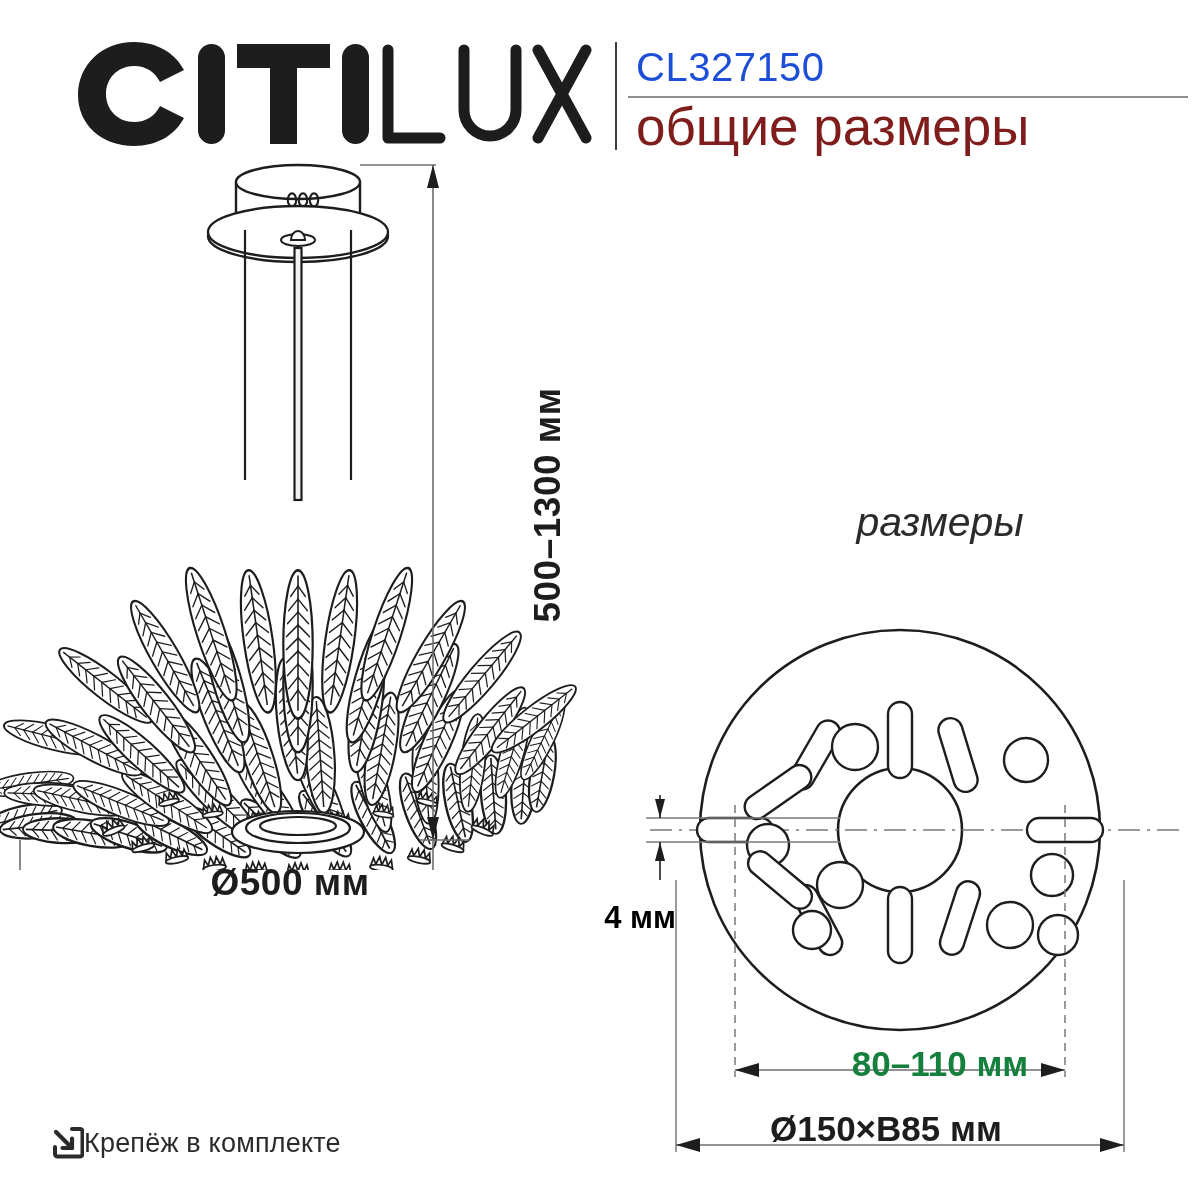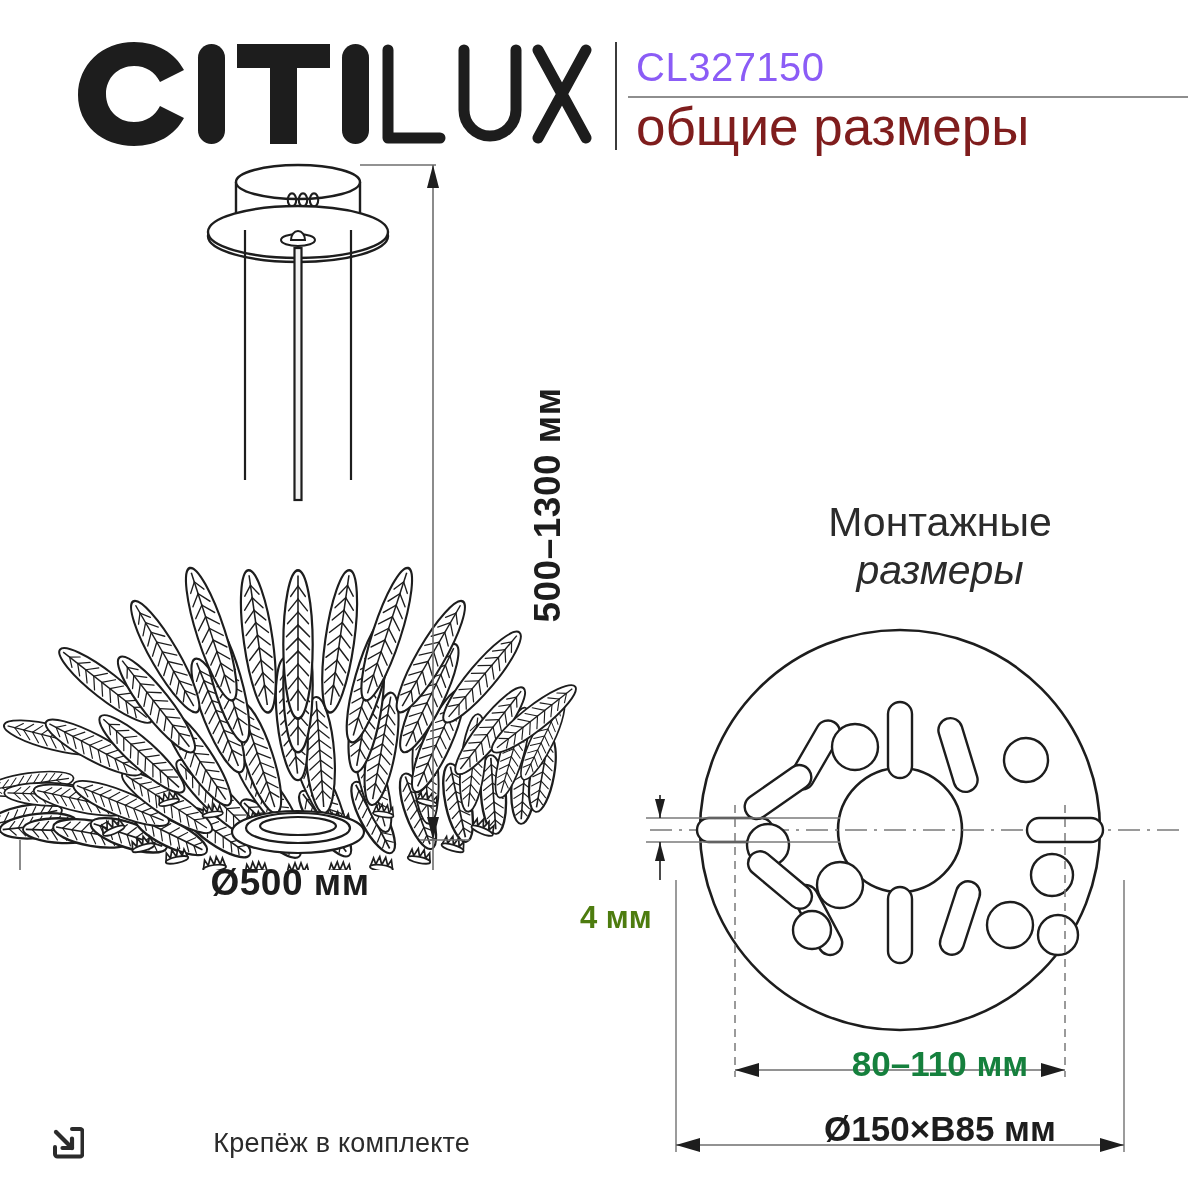--- a/index.html
+++ b/index.html
@@ -9,21 +9,21 @@
     -webkit-font-smoothing:antialiased;
   }
   .abs{position:absolute;}
 
   
   #header{left:0;top:0;width:1200px;height:160px;}
   #logo{left:72px;top:38px;width:520px;height:110px;}
   #header-divider{left:615px;top:42px;width:2px;height:108px;background:#3b3b3b;}
   #model-code{
     left:636px;top:44px;width:520px;height:48px;
-    font-size:40px;letter-spacing:0.5px;color:#8b5cf6;line-height:46px;
+    font-size:40px;letter-spacing:0.5px;color:#1d4ed8;line-height:46px;
   }
   #header-rule{left:628px;top:96px;width:560px;height:1.6px;background:#8e8e8e;}
   #header-title{
     left:636px;top:98px;width:560px;height:58px;
     font-size:53px;letter-spacing:0px;color:#7f1d1d;line-height:58px;white-space:nowrap;
   }
 
   
   #product-figure{left:0px;top:150px;width:600px;height:720px;}
 
@@ -40,42 +40,42 @@
   
   #width-dim-label{
     left:140px;top:860px;width:300px;height:46px;
     font-size:37px;font-weight:700;letter-spacing:0.5px;color:#1d1d1d;
     text-align:center;line-height:46px;white-space:nowrap;
   }
 
   
   #thickness-dim-label{
     left:580px;top:897px;width:120px;height:42px;
-    font-size:31px;font-weight:700;color:#4d7c0f;line-height:42px;text-align:left;white-space:nowrap;
+    font-size:31px;font-weight:700;color:#000000;line-height:42px;text-align:center;white-space:nowrap;
   }
 
   
   #mount-title{
     left:760px;top:498px;width:360px;height:96px;
     font-size:41px;line-height:48px;text-align:center;color:#2b2b2b;
   }
   #mount-title .l2{display:block;font-style:italic;}
   #mount-figure{left:640px;top:580px;width:560px;height:620px;}
 
   #mount-inner-dim-label{
     left:800px;top:1042px;width:280px;height:44px;
     font-size:35px;font-weight:700;text-align:center;line-height:44px;color:#15803d;white-space:nowrap;
   }
   #mount-outer-dim-label{
     left:770px;top:1105px;width:340px;height:48px;
-    font-size:35px;font-weight:700;text-align:center;line-height:48px;color:#1d1d1d;white-space:nowrap;
-  }
-
-  
-  #footer-note{left:50px;top:1118px;width:420px;height:50px;display:flex;align-items:center;justify-content:space-between;}
+    font-size:35px;font-weight:700;line-height:48px;color:#1d1d1d;white-space:nowrap;
+  }
+
+  
+  #footer-note{left:50px;top:1118px;width:420px;height:50px;display:flex;align-items:center;}
   #footer-note .icon{width:34px;height:34px;flex:0 0 34px;}
   #footer-note .txt{font-size:27px;color:#2b2b2b;letter-spacing:0.2px;white-space:nowrap;}
 </style>
 </head>
 <body>
 
 <div class="abs" id="header">
 
   <svg class="abs" id="logo" viewBox="0 0 520 110" width="520" height="110" aria-label="CITILUX">
     <g fill="#1d1d1d">
@@ -313,21 +313,20 @@
   </g>
 </svg>
 
 <div class="abs" id="height-dim-label">
   <span>500–1300 мм</span>
 </div>
 <div class="abs" id="width-dim-label">Ø500 мм</div>
 <div class="abs" id="thickness-dim-label">4 мм</div>
 
 <div class="abs" id="mount-title">
-  <span>Монтажные</span>
   <span class="l2">размеры</span>
 </div>
 
 <svg class="abs" id="mount-figure" viewBox="0 0 560 620" width="560" height="620">
   <defs>
     <g id="slot">
       <rect x="-38" y="-12" width="76" height="24" rx="12" ry="12" fill="#ffffff" stroke="#1d1d1d" stroke-width="2.4"></rect>
     </g>
     <g id="slotlong">
       <rect x="-46" y="-12" width="92" height="24" rx="12" ry="12" fill="#ffffff" stroke="#1d1d1d" stroke-width="2.4"></rect>

